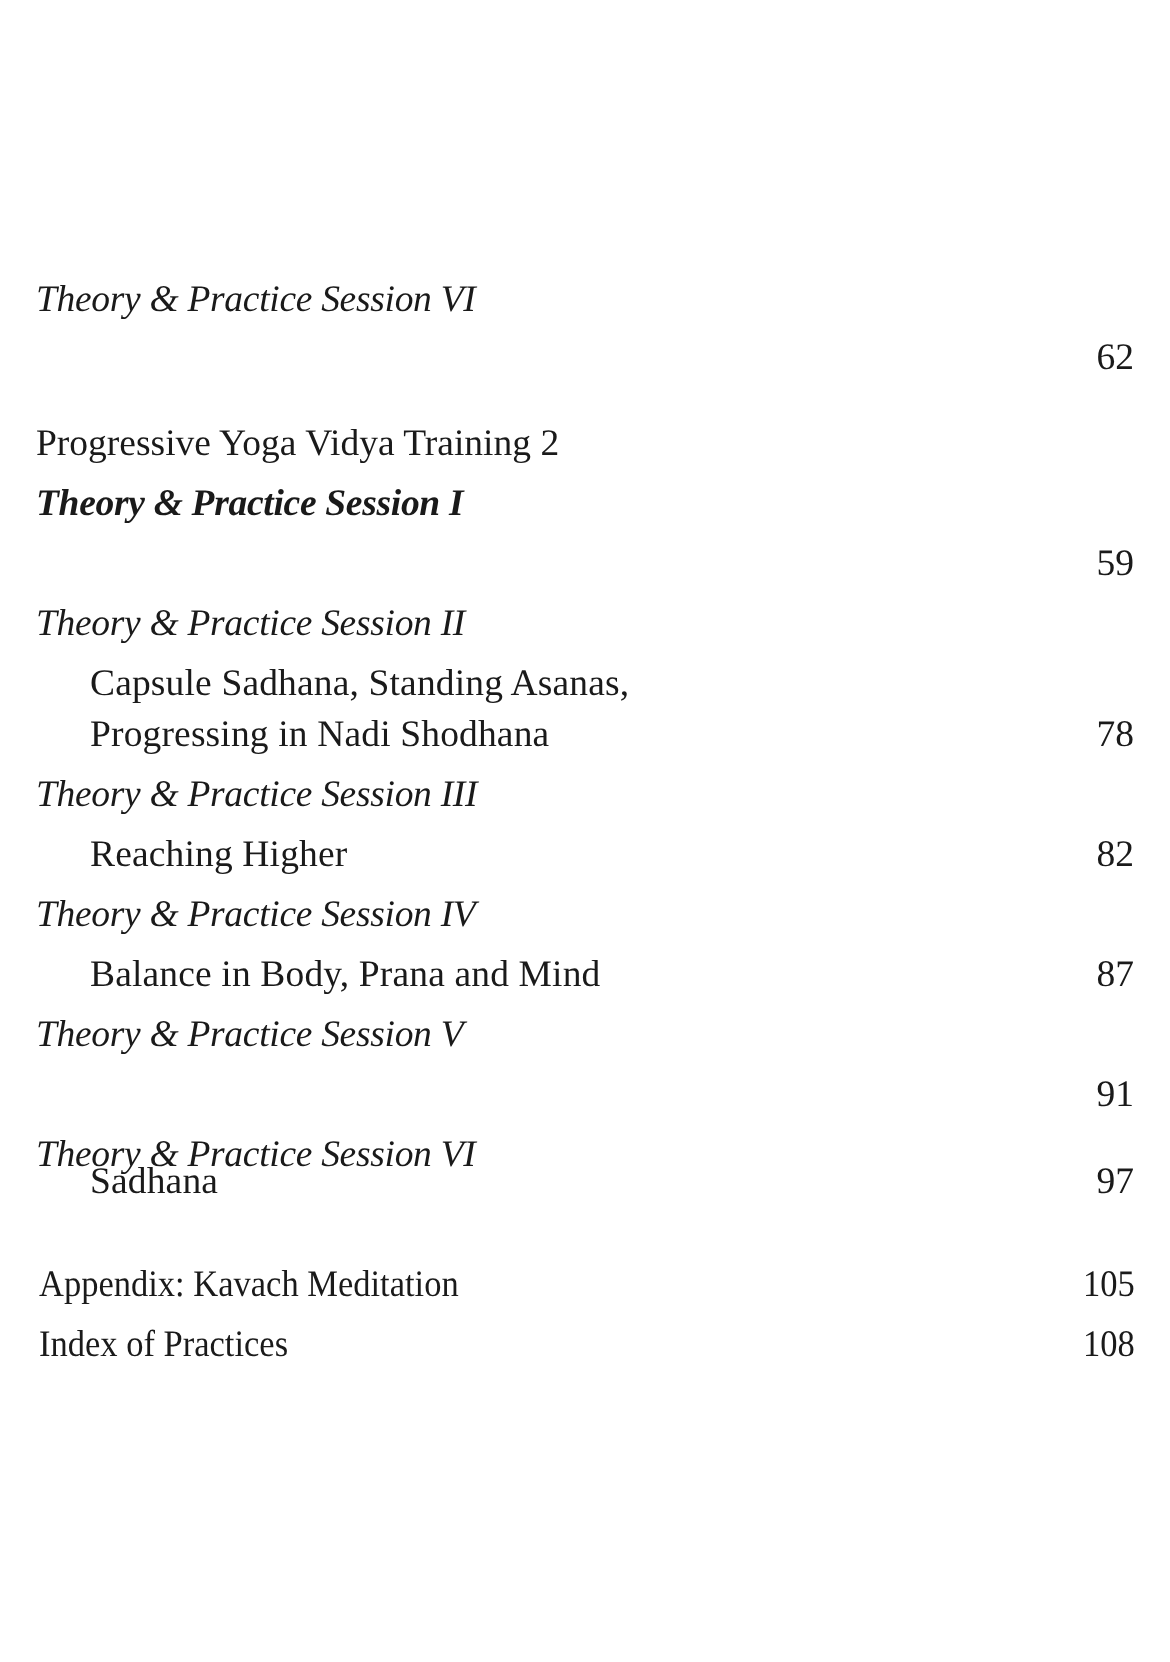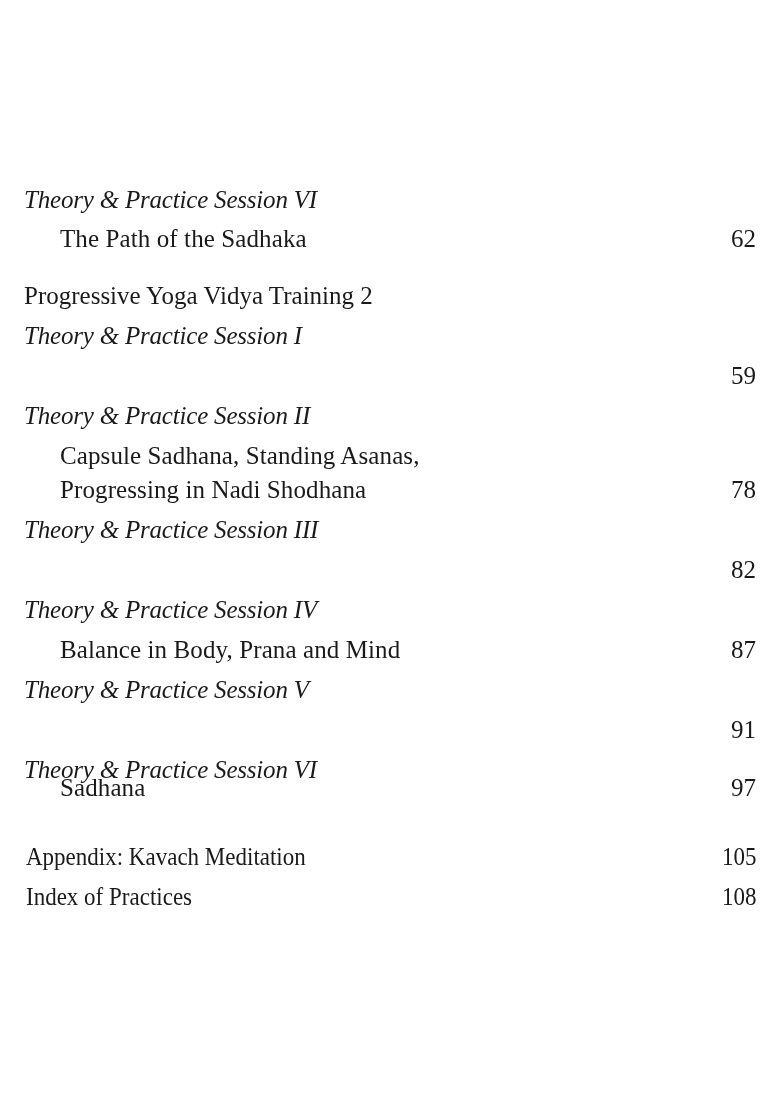--- a/index.html
+++ b/index.html
@@ -18,29 +18,28 @@
 </style>
 </head>
 <body>
 
 <div>
 
   <div class="line session" style="top:183px;">
     <span class="txt">Theory &amp; Practice Session VI</span>
   </div>
   <div class="line title" style="top:222px;">
-    <span class="txt">The Path of the Sadhaka</span>
     <span class="pg">62</span>
   </div>
 
   <div class="line heading" style="top:279px;">
     <span class="txt">Progressive Yoga Vidya Training 2</span>
   </div>
 
-  <div class="line session" style="top:319px;">
+  <div class="line session" style="top:319px;font-weight:bold;">
     <span class="txt">Theory &amp; Practice Session I</span>
   </div>
   <div class="line title" style="top:359px;">
     <span class="pg">59</span>
   </div>
 
   <div class="line session" style="top:399px;">
     <span class="txt">Theory &amp; Practice Session II</span>
   </div>
   <div class="line title" style="top:439px;">
@@ -48,20 +47,21 @@
   </div>
   <div class="line title" style="top:473px;">
     <span class="txt">Progressing in Nadi Shodhana</span>
     <span class="pg">78</span>
   </div>
 
   <div class="line session" style="top:513px;">
     <span class="txt">Theory &amp; Practice Session III</span>
   </div>
   <div class="line title" style="top:553px;">
+    <span class="txt">Reaching Higher</span>
     <span class="pg">82</span>
   </div>
 
   <div class="line session" style="top:593px;">
     <span class="txt">Theory &amp; Practice Session IV</span>
   </div>
   <div class="line title" style="top:633px;">
     <span class="txt">Balance in Body, Prana and Mind</span>
     <span class="pg">87</span>
   </div>

